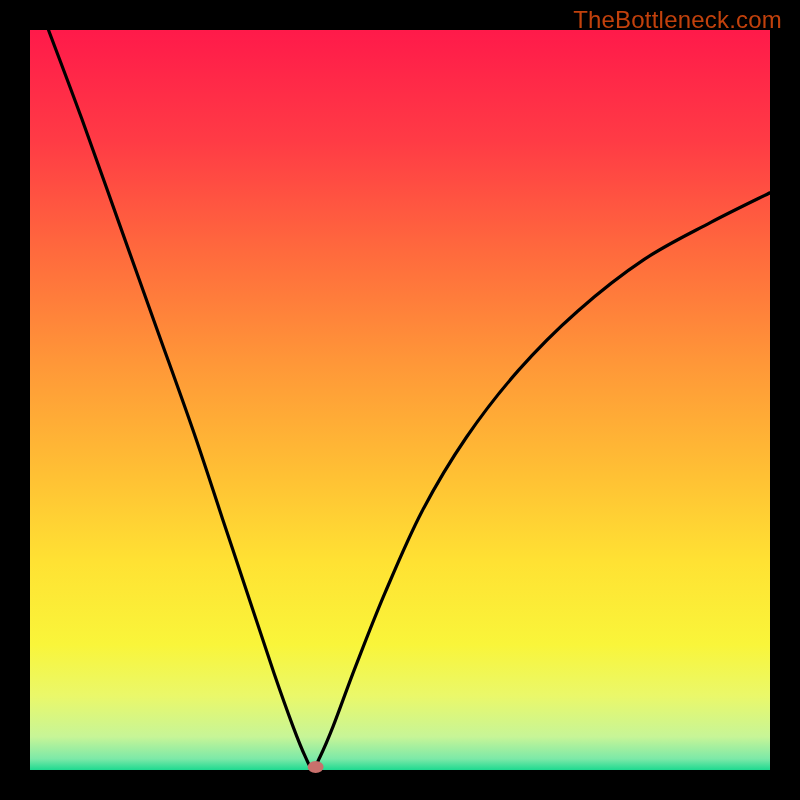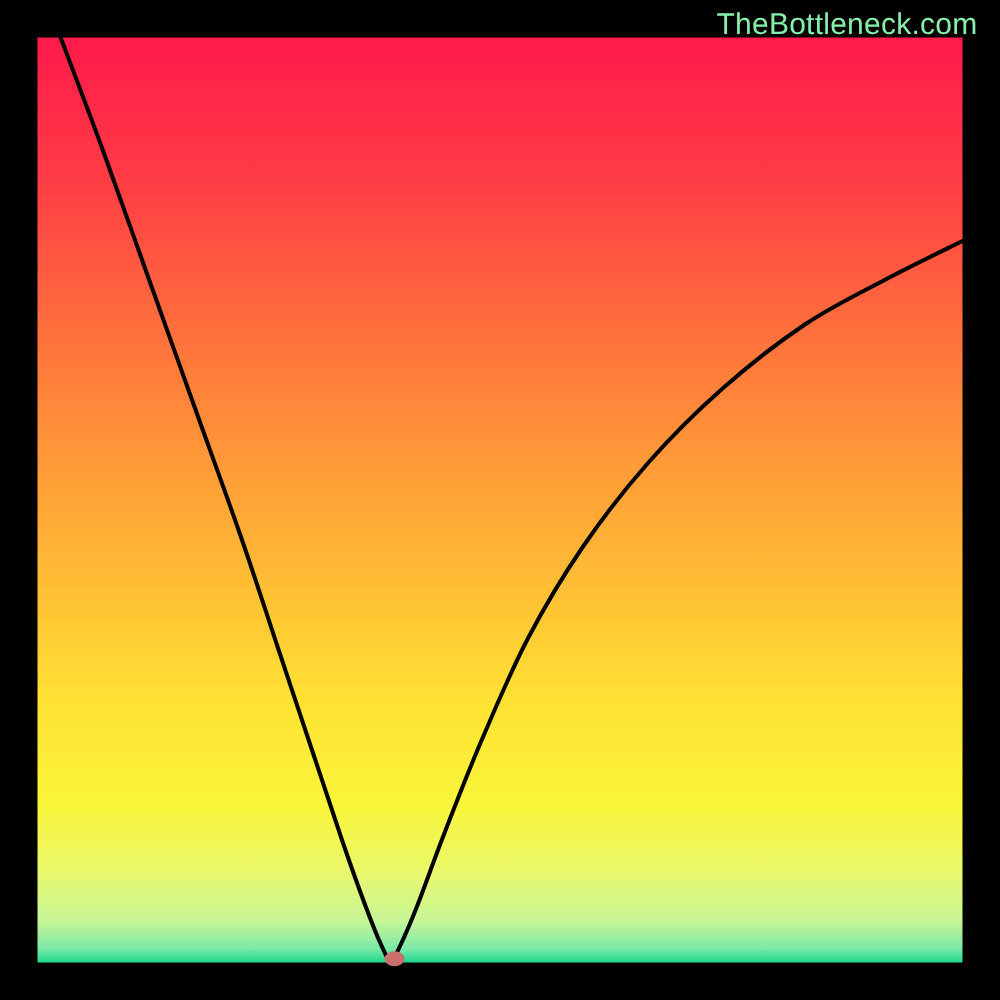--- a/index.html
+++ b/index.html
@@ -8,21 +8,21 @@
     width: 800px;
     height: 800px;
     background: #000;
     position: relative;
     font-family: Arial, sans-serif;
   }
   .watermark {
     position: absolute;
     top: 6px;
     right: 18px;
-    color: #86efac;
+    color: #c2410c;
     font-size: 24px;
     font-weight: 500;
     z-index: 10;
     letter-spacing: 0.2px;
   }
   .chart-container {
     position: absolute;
     top: 0;
     left: 0;
     width: 800px;

